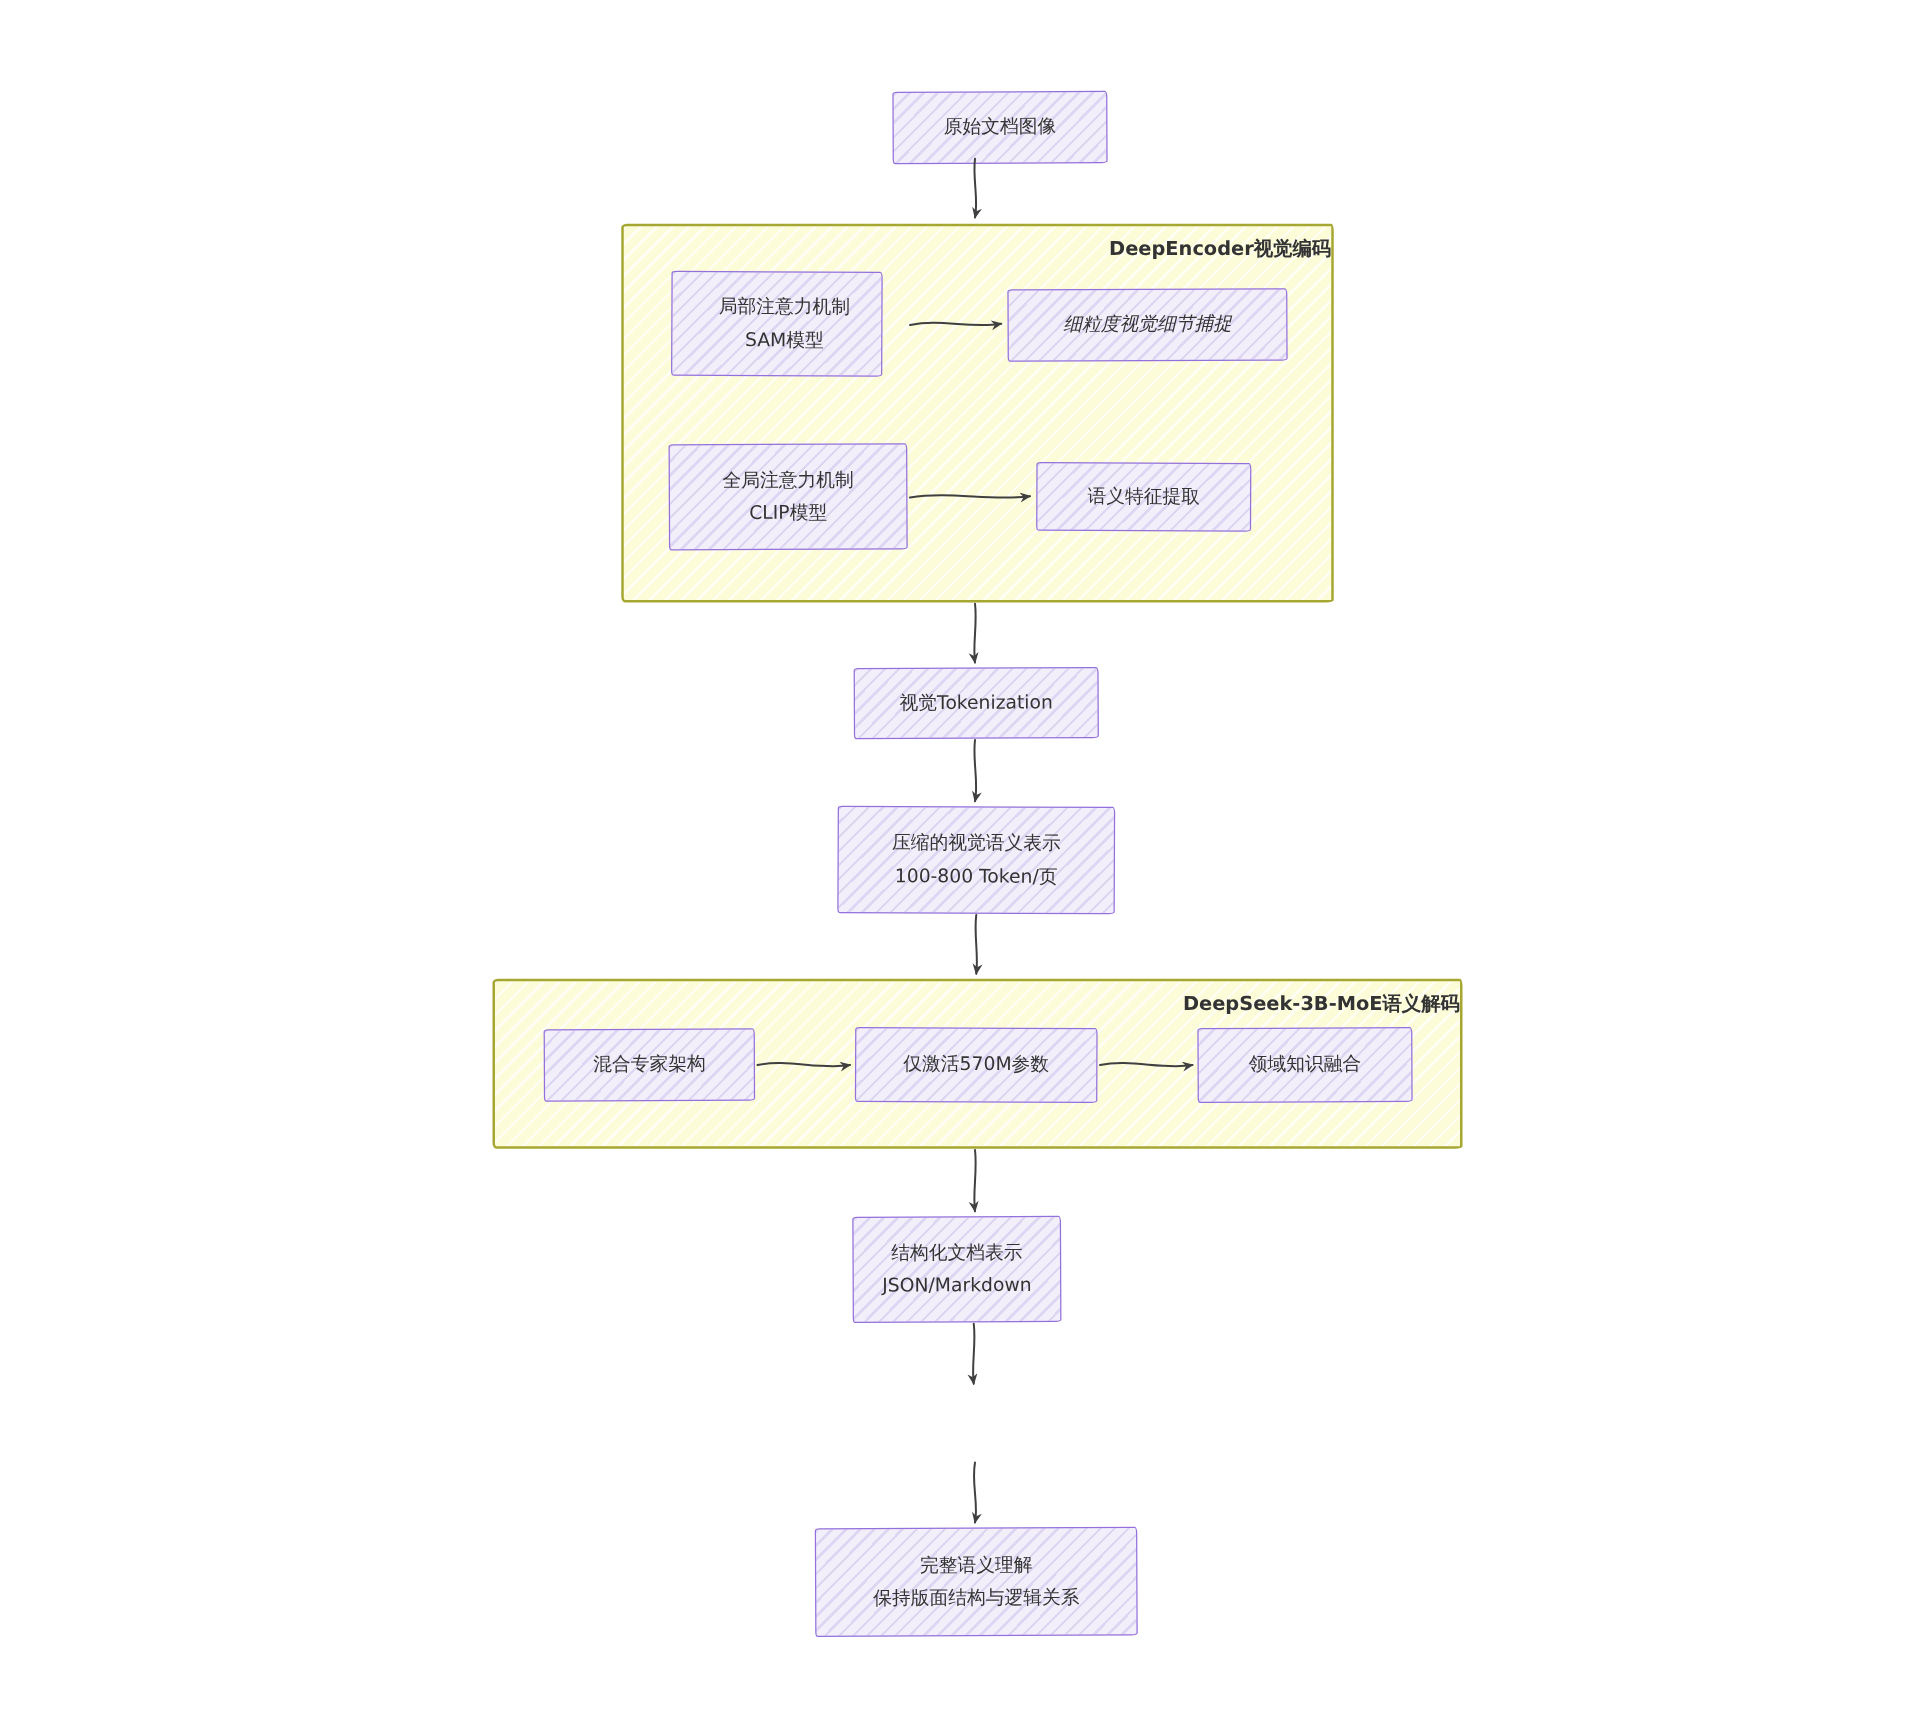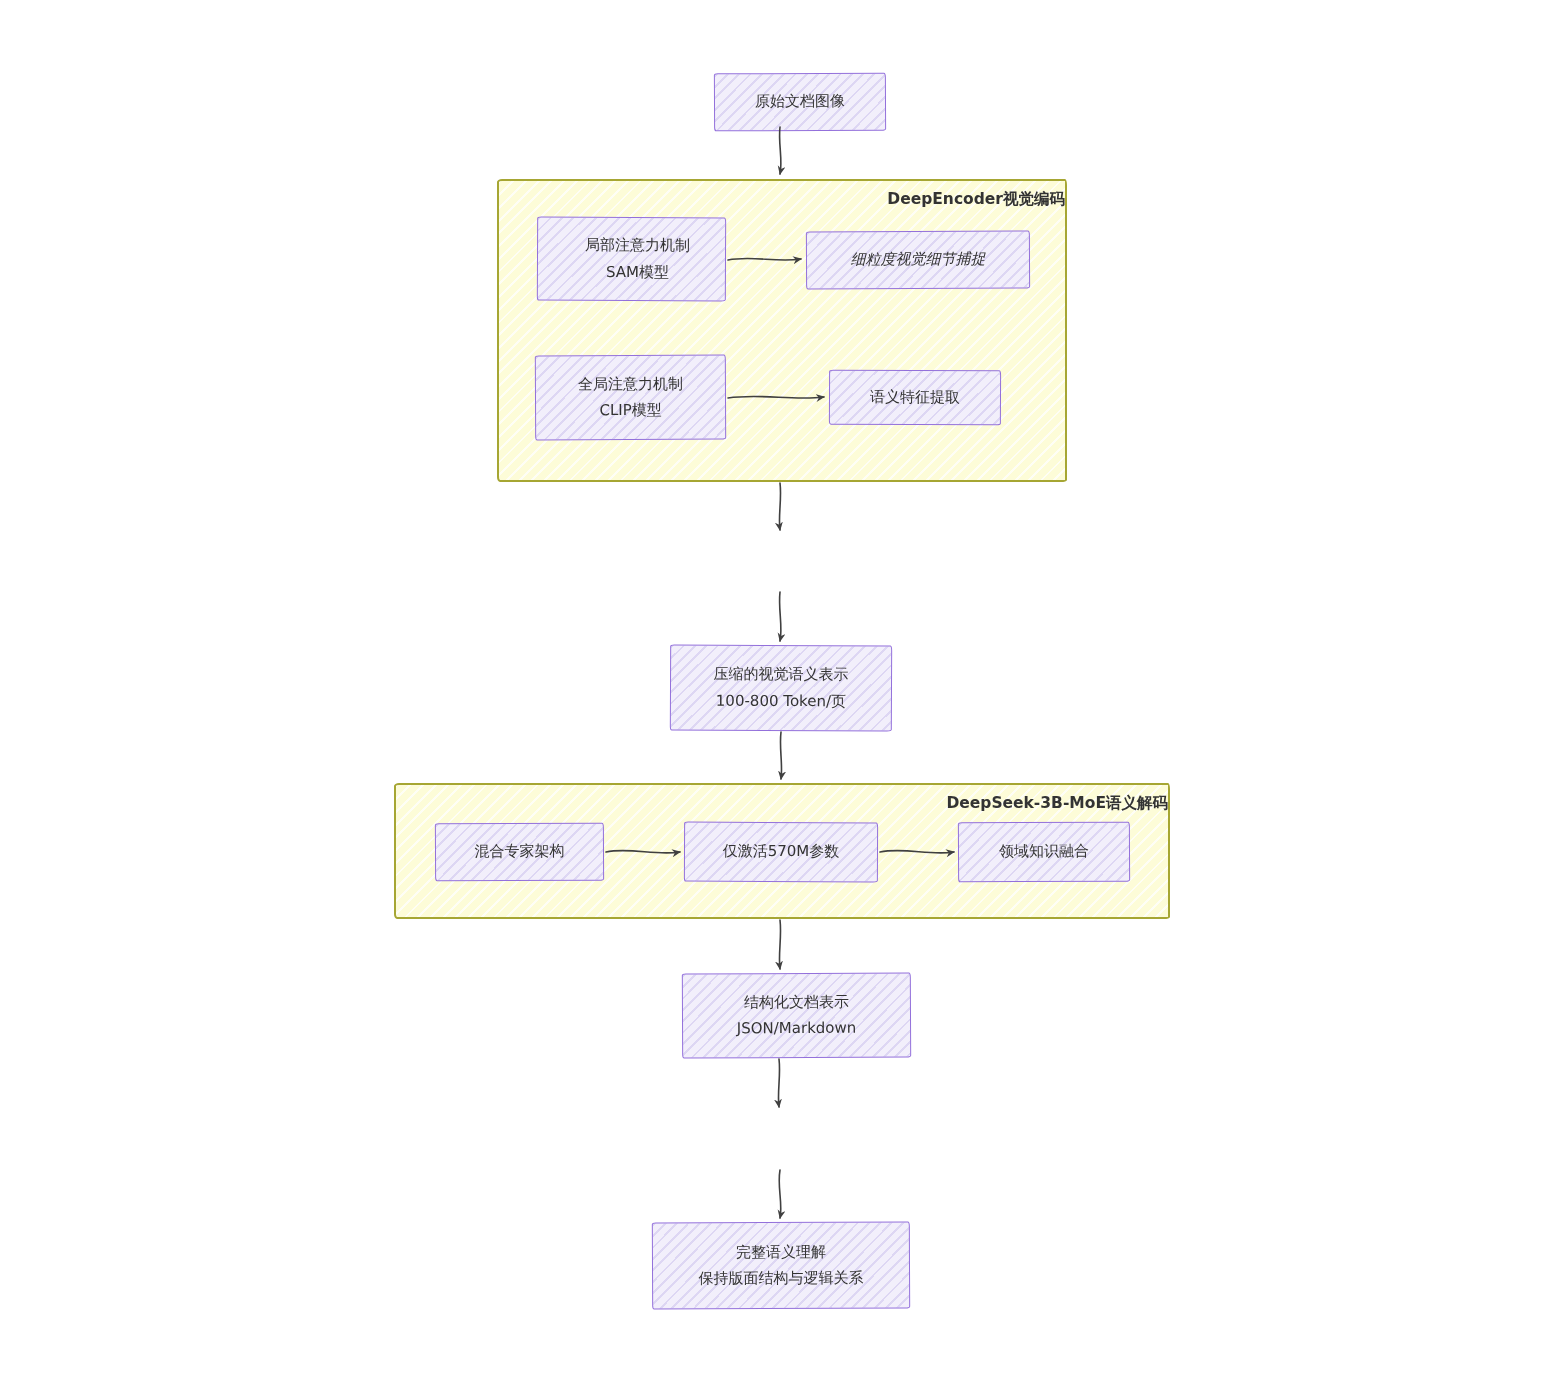--- a/index.html
+++ b/index.html
@@ -82,31 +82,31 @@
     line-height: 1.3;
     color: var(--text);
     z-index: 2;
   }
   .node.tilt-a { transform: rotate(-0.25deg); }
   .node.tilt-b { transform: rotate(0.25deg); }
 
   
   #n-raw        { left: 695px; top:  73px; width: 172px; height: 58px; margin-left: 19px; }
   #c-encoder    { left: 497px; top: 179px; width: 570px; height: 303px; }
-  #n-local      { left: 537px; top: 217px; width: 189px; height: 84px; padding-left: 12px; }
+  #n-local      { left: 537px; top: 217px; width: 169px; height: 84px; padding-left: 12px; }
   #n-fine       { left: 806px; top: 231px; width: 224px; height: 58px; font-style: italic; }
   #n-global     { left: 535px; top: 355px; width: 191px; height: 85px; text-align: right; }
   #n-semfeat    { left: 829px; top: 370px; width: 172px; height: 55px; }
   #n-tokenize   { left: 683px; top: 534px; width: 196px; height: 57px; }
   #n-compress   { left: 670px; top: 645px; width: 222px; height: 86px; }
   #c-decoder    { left: 394px; top: 783px; width: 776px; height: 136px; }
   #n-moe        { left: 435px; top: 823px; width: 169px; height: 58px; }
   #n-active     { left: 684px; top: 822px; width: 194px; height: 60px; }
   #n-domain     { left: 958px; top: 822px; width: 172px; height: 60px; }
-  #n-structured { left: 682px; top: 973px; width: 229px; height: 85px; }
+  #n-structured { left: 682px; top: 973px; width: 167px; height: 85px; }
   #n-kg         { left: 693px; top: 1111px; width: 173px; height: 58px; }
   #n-full       { left: 652px; top: 1222px; width: 258px; height: 87px; }
 </style>
 </head>
 <body>
 
 <div class="canvas">
 
   <div class="container" id="c-encoder">
     <div class="container-title">DeepEncoder视觉编码</div>
@@ -150,20 +150,23 @@
 
   <div class="node tilt-a" id="n-global">
     <span>全局注意力机制</span>
     <span>CLIP模型</span>
   </div>
 
   <div class="node tilt-b" id="n-semfeat">
     <span>语义特征提取</span>
   </div>
 
+  <div class="node tilt-a" id="n-tokenize">
+    <span>视觉Tokenization</span>
+  </div>
 
   <div class="node tilt-b" id="n-compress">
     <span>压缩的视觉语义表示</span>
     <span>100-800 Token/页</span>
   </div>
 
   <div class="node tilt-a" id="n-moe">
     <span>混合专家架构</span>
   </div>
 

